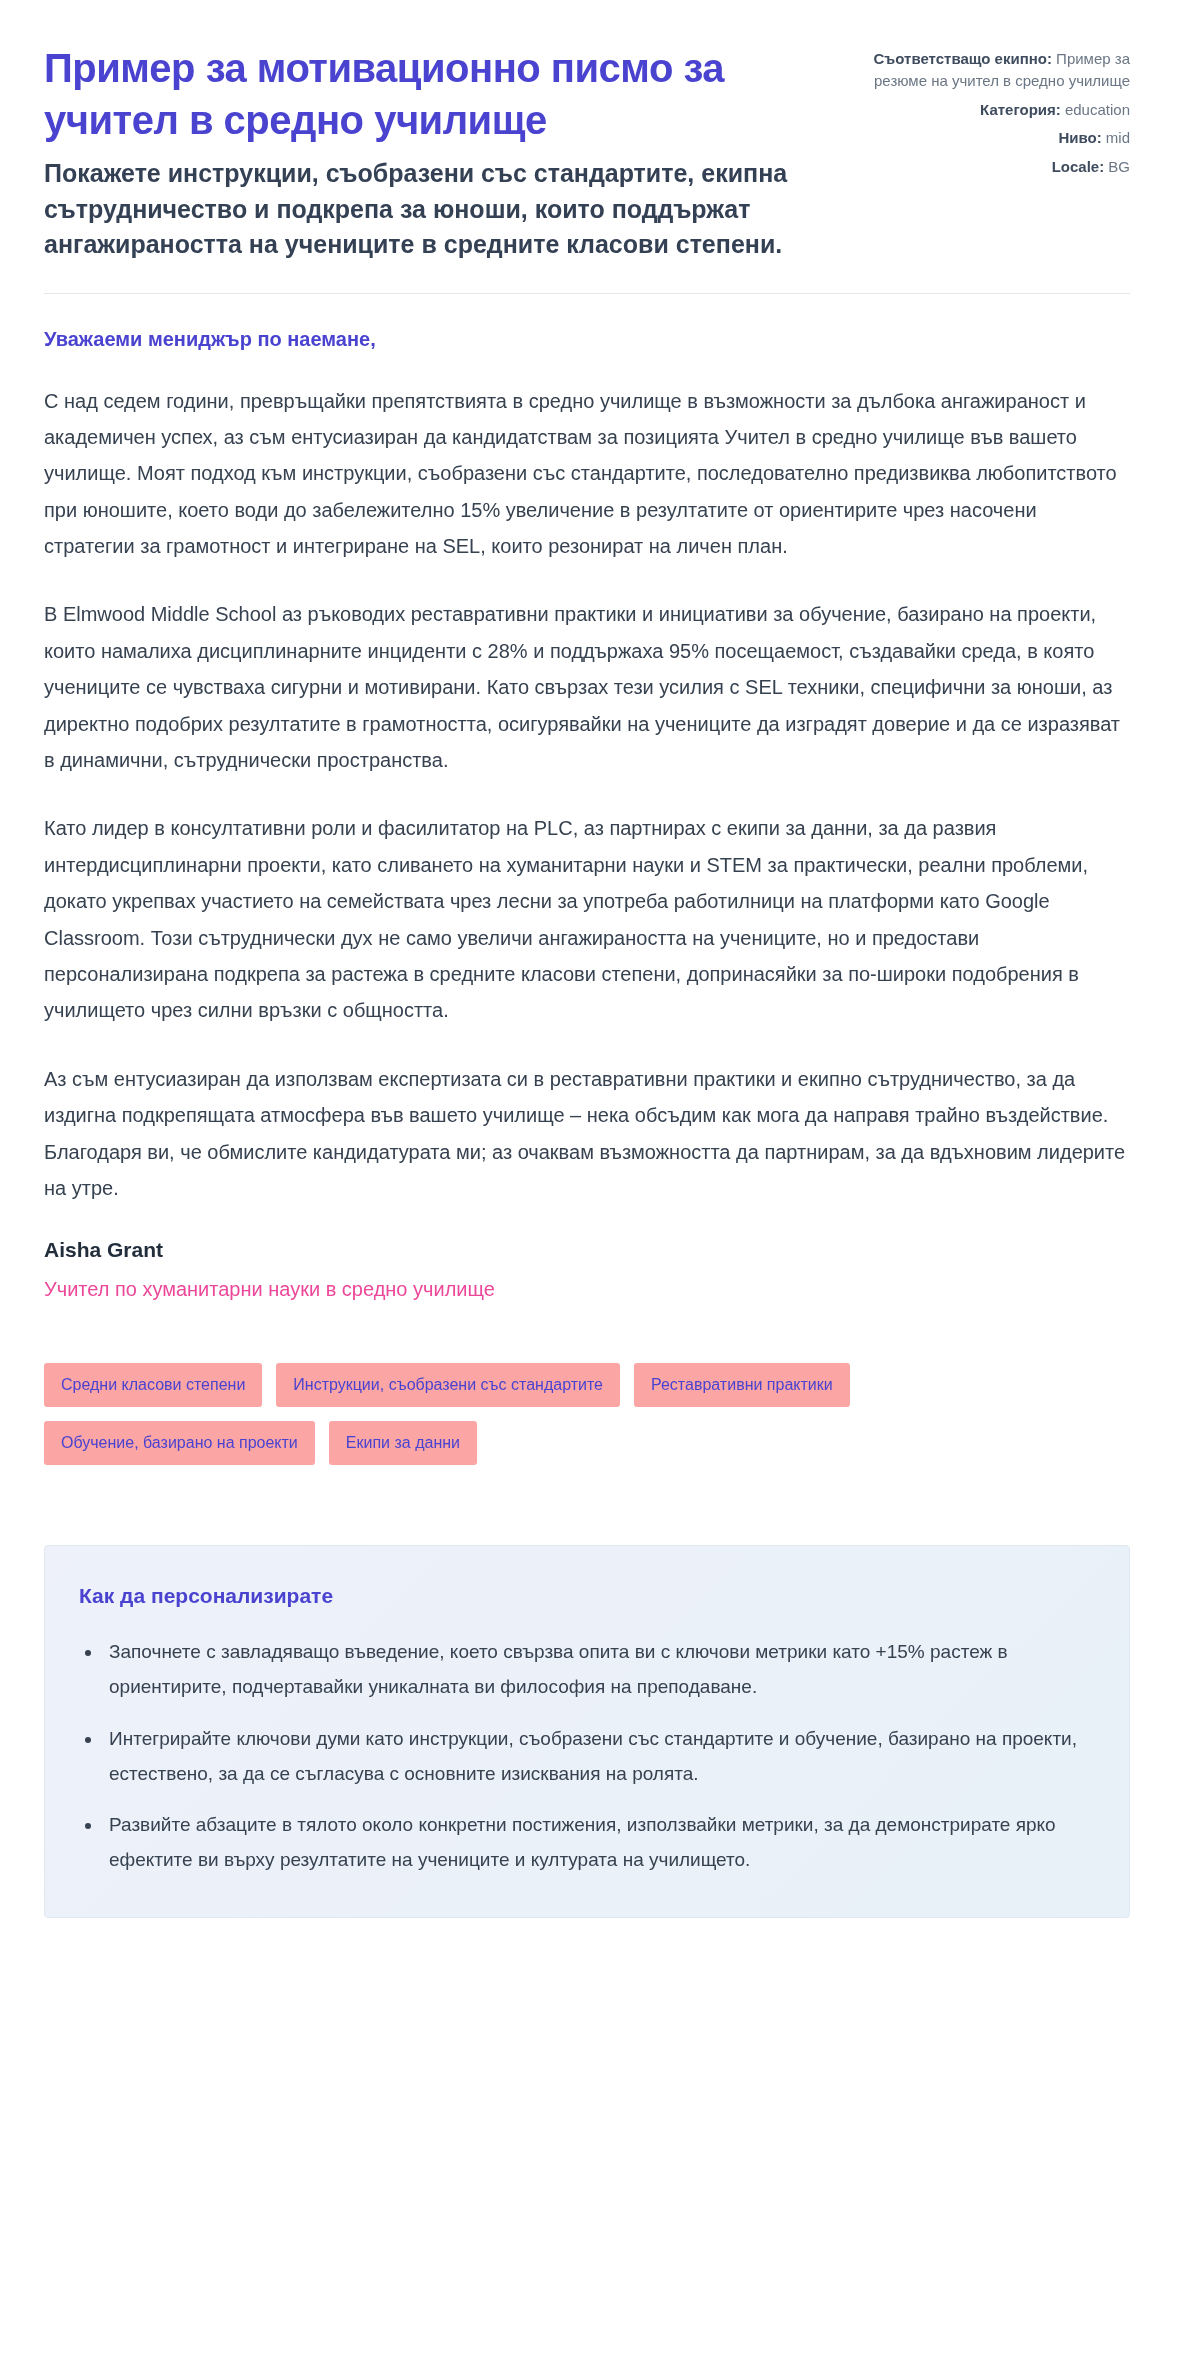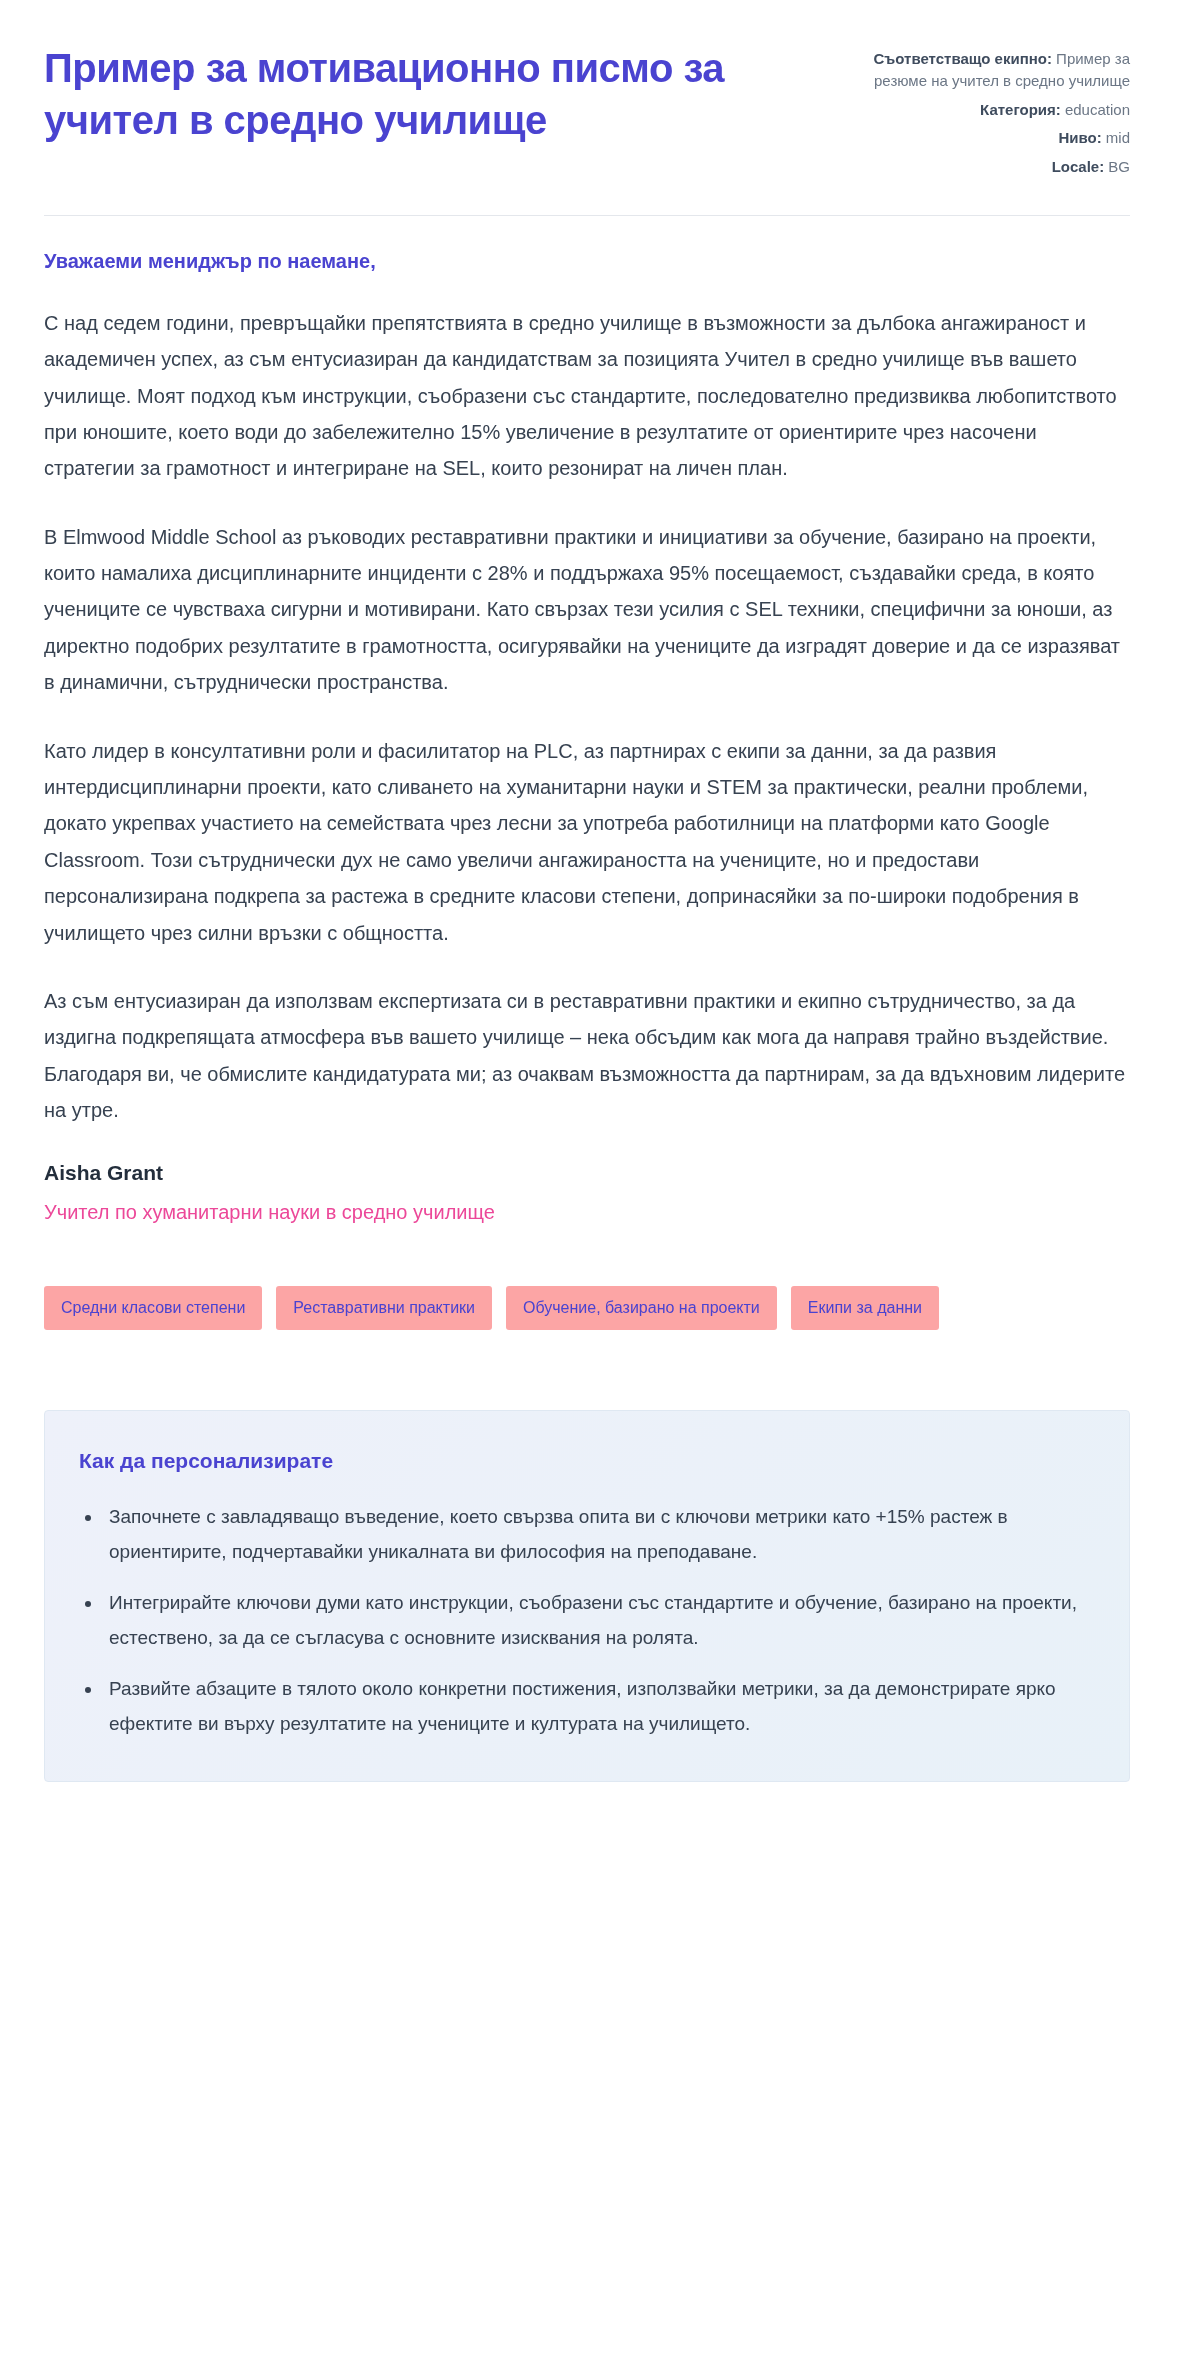--- a/index.html
+++ b/index.html
@@ -116,20 +116,21 @@
   .personalize-list li:last-child { margin-bottom: 0; }
 </style>
 </head>
 <body>
 
 <div class="container">
 
   <div class="header">
     <div class="header-left">
       <h1 class="page-title">Пример за мотивационно писмо за учител в средно училище</h1>
+      <div class="page-subtitle">Покажете инструкции, съобразени със стандартите, екипна сътрудничество и подкрепа за юноши, които поддържат ангажираността на учениците в средните класови степени.</div>
     </div>
     <div class="meta">
       <div class="meta-item">
         <span class="meta-label">Съответстващо екипно:</span> 
         <span class="meta-value">Пример за резюме на учител в средно училище</span>
       </div>
       <div class="meta-item">
         <span class="meta-label">Категория:</span> 
         <span class="meta-value">education</span>
       </div>
@@ -151,20 +152,21 @@
     <p class="body-par">С над седем години, превръщайки препятствията в средно училище в възможности за дълбока ангажираност и академичен успех, аз съм ентусиазиран да кандидатствам за позицията Учител в средно училище във вашето училище. Моят подход към инструкции, съобразени със стандартите, последователно предизвиква любопитството при юношите, което води до забележително 15% увеличение в резултатите от ориентирите чрез насочени стратегии за грамотност и интегриране на SEL, които резонират на личен план.</p>
     <p class="body-par">В Elmwood Middle School аз ръководих реставративни практики и инициативи за обучение, базирано на проекти, които намалиха дисциплинарните инциденти с 28% и поддържаха 95% посещаемост, създавайки среда, в която учениците се чувстваха сигурни и мотивирани. Като свързах тези усилия с SEL техники, специфични за юноши, аз директно подобрих резултатите в грамотността, осигурявайки на учениците да изградят доверие и да се изразяват в динамични, сътруднически пространства.</p>
     <p class="body-par">Като лидер в консултативни роли и фасилитатор на PLC, аз партнирах с екипи за данни, за да развия интердисциплинарни проекти, като сливането на хуманитарни науки и STEM за практически, реални проблеми, докато укрепвах участието на семействата чрез лесни за употреба работилници на платформи като Google Classroom. Този сътруднически дух не само увеличи ангажираността на учениците, но и предостави персонализирана подкрепа за растежа в средните класови степени, допринасяйки за по-широки подобрения в училището чрез силни връзки с общността.</p>
     <p class="body-par">Аз съм ентусиазиран да използвам експертизата си в реставративни практики и екипно сътрудничество, за да издигна подкрепящата атмосфера във вашето училище – нека обсъдим как мога да направя трайно въздействие. Благодаря ви, че обмислите кандидатурата ми; аз очаквам възможността да партнирам, за да вдъхновим лидерите на утре.</p>
     <div class="signature-name">Aisha Grant</div>
     <div class="signature-role">Учител по хуманитарни науки в средно училище</div>
   </div>
 
   <div class="tags">
     <div class="tag">Средни класови степени</div>
+    <div class="tag">Инструкции, съобразени със стандартите</div>
     <div class="tag">Реставративни практики</div>
     <div class="tag">Обучение, базирано на проекти</div>
     <div class="tag">Екипи за данни</div>
   </div>
 
   <div class="personalize-box">
     <div class="personalize-title">Как да персонализирате</div>
     <ul class="personalize-list">
       <li>Започнете с завладяващо въведение, което свързва опита ви с ключови метрики като +15% растеж в ориентирите, подчертавайки уникалната ви философия на преподаване.</li>
       <li>Интегрирайте ключови думи като инструкции, съобразени със стандартите и обучение, базирано на проекти, естествено, за да се съгласува с основните изисквания на ролята.</li>

